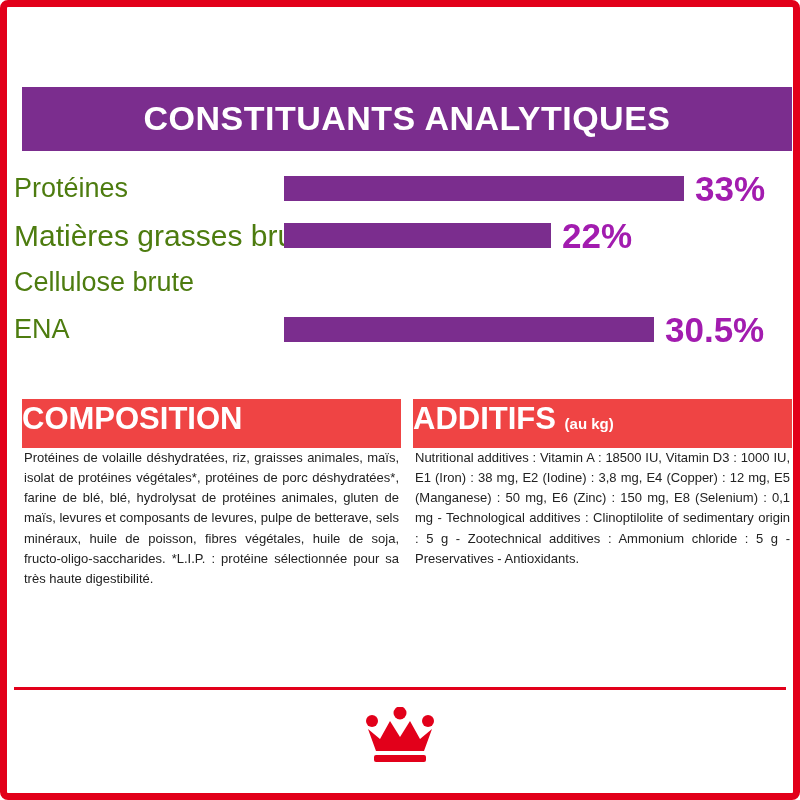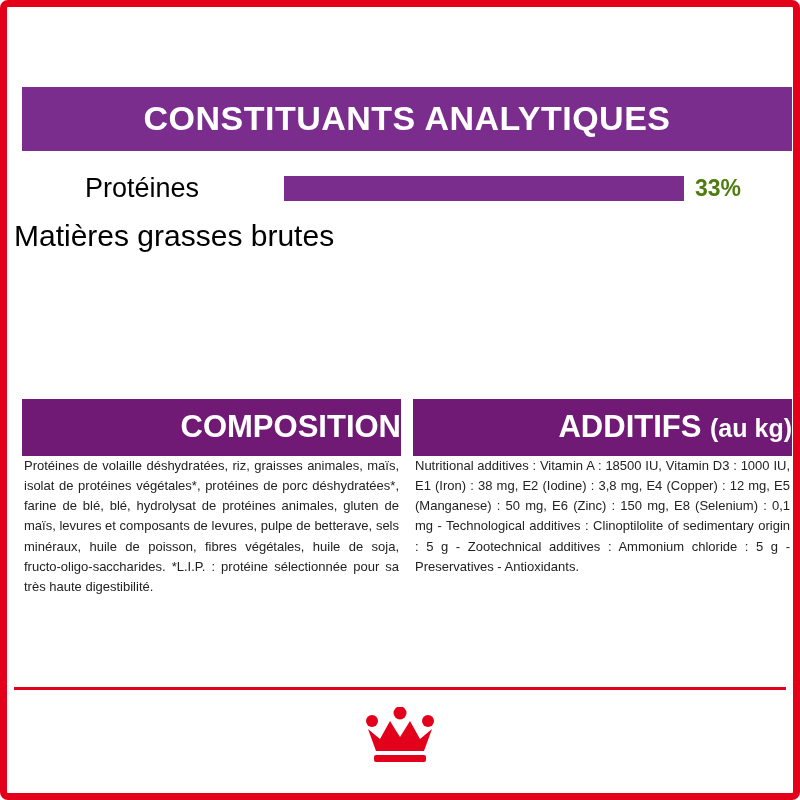--- a/index.html
+++ b/index.html
@@ -51,23 +51,23 @@
   }
 
   .row {
     display: flex;
     align-items: center;
     height: 47px;
   }
 
   .row-label {
     width: 270px;
-    text-align: center;
+    text-align: left;
     font-size: 27px;
-    color: #000000;
+    color: #4d7c0f;
     padding-right: 14px;
     box-sizing: border-box;
     white-space: nowrap;
   }
   .row-label.small {
     font-size: 30px;
   }
 
   .bar-area {
     flex: 1;
@@ -75,23 +75,23 @@
     align-items: center;
     position: relative;
   }
 
   .bar {
     background: #7b2d8e;
     height: 25px;
   }
 
   .bar-value {
-    font-size: 23px;
-    font-weight: bold;
-    color: #4d7c0f;
+    font-size: 35px;
+    font-weight: bold;
+    color: #a21caf;
     margin-left: 11px;
     white-space: nowrap;
   }
 
   
   .columns {
     position: absolute;
     left: 7px;
     top: 392px;
     width: 786px;
@@ -100,29 +100,29 @@
     padding: 0 8px;
     box-sizing: border-box;
   }
 
   .col {
     width: 50%;
     box-sizing: border-box;
   }
 
   .col-banner {
-    background: #701a75;
+    background: #ef4444;
     color: #ffffff;
-    text-align: right;
+    text-align: left;
     font-size: 31px;
     font-weight: bold;
-    padding: 10px 0 11px 0;
+    padding: 2px 0 11px 0;
   }
   .col-banner .sub {
-    font-size: 25px;
+    font-size: 15px;
     font-weight: bold;
   }
 
   .col-body {
     font-size: 13px;
     line-height: 1.55;
     color: #222222;
     text-align: justify;
     padding: 0 2px 0 2px;
     hyphens: none;
@@ -159,25 +159,37 @@
       <div class="row">
         <div class="row-label">Protéines</div>
         <div class="bar-area">
           <div class="bar" style="width:400px"></div>
           <div class="bar-value">33%</div>
         </div>
       </div>
 
       <div class="row">
         <div class="row-label small">Matières grasses brutes</div>
-      </div>
-
-      <div class="row">
-      </div>
-
+        <div class="bar-area">
+          <div class="bar" style="width:267px"></div>
+          <div class="bar-value">22%</div>
+        </div>
+      </div>
+
+      <div class="row">
+        <div class="row-label">Cellulose brute</div>
+      </div>
+
+      <div class="row">
+        <div class="row-label">ENA</div>
+        <div class="bar-area">
+          <div class="bar" style="width:370px"></div>
+          <div class="bar-value">30.5%</div>
+        </div>
+      </div>
 
     </div>
   </div>
 
   <div class="columns">
 
     <div class="col">
       <div class="col-banner">COMPOSITION</div>
       <div class="col-body">Protéines de volaille déshydratées, riz, graisses animales, maïs, isolat de protéines végétales*, protéines de porc déshydratées*, farine de blé, blé, hydrolysat de protéines animales, gluten de maïs, levures et composants de levures, pulpe de betterave, sels minéraux, huile de poisson, fibres végétales, huile de soja, fructo-oligo-saccharides. *L.I.P. : protéine sélectionnée pour sa très haute digestibilité.</div>
     </div>

